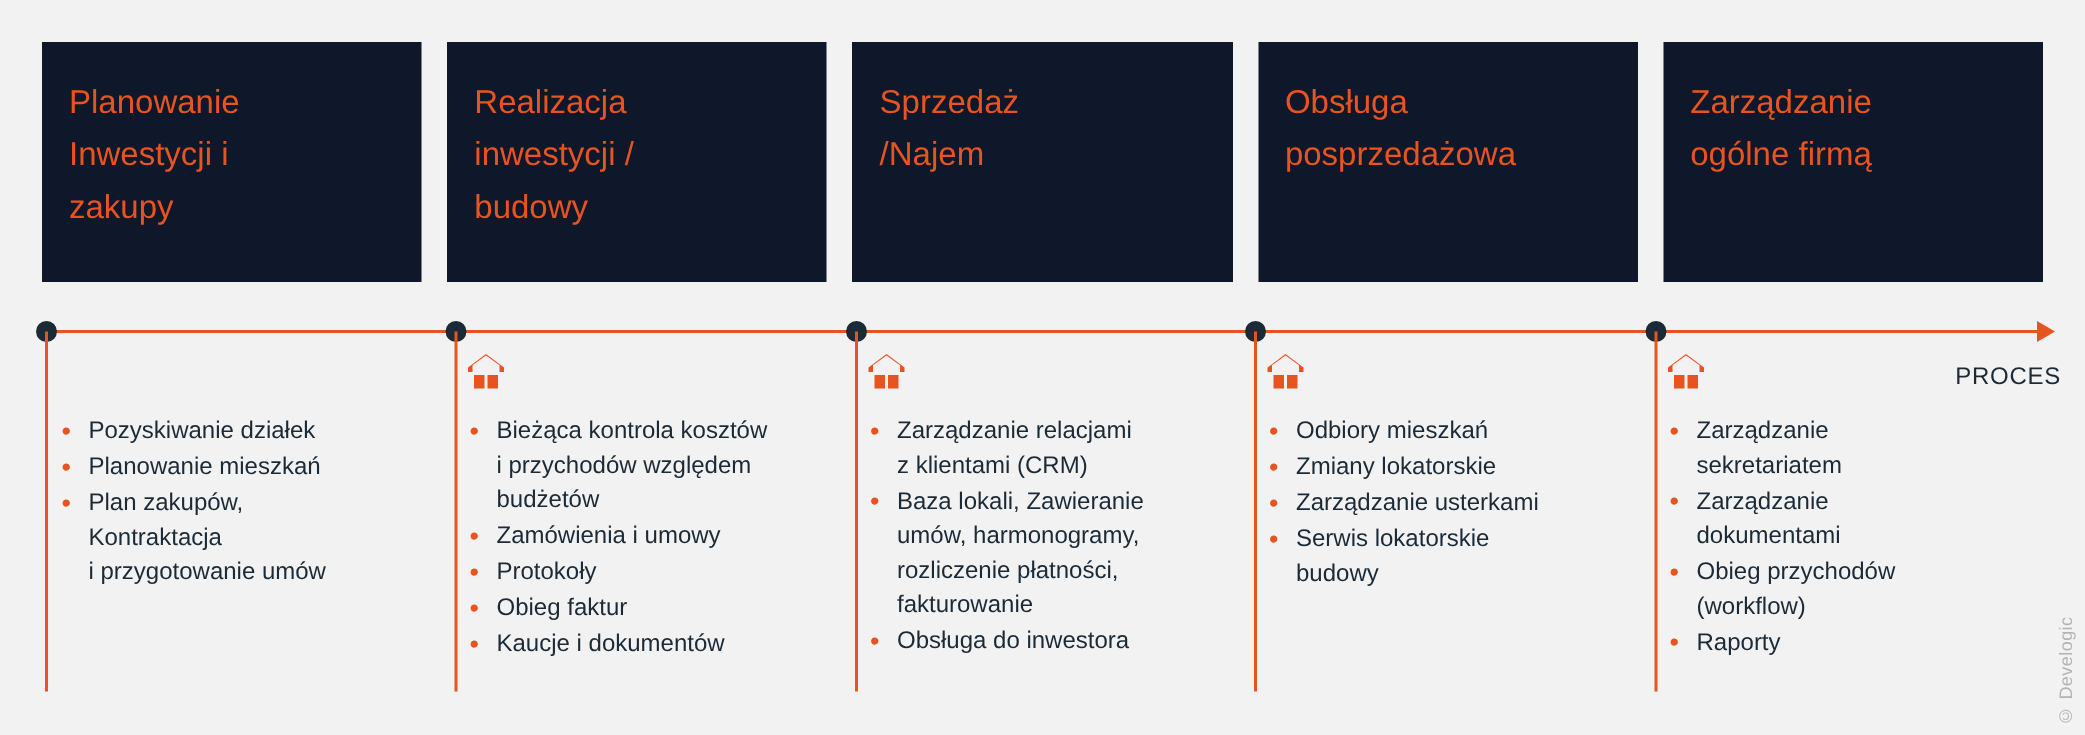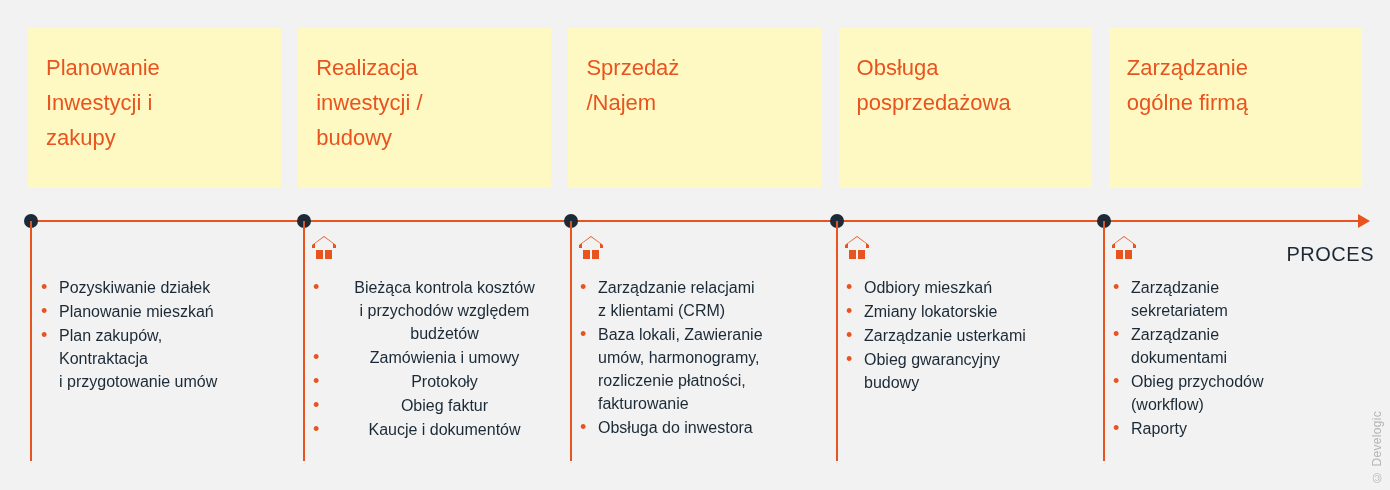--- a/index.html
+++ b/index.html
@@ -25,21 +25,21 @@
   .cards {
     position: absolute;
     left: 28px;
     top: 28px;
     width: 1334px;
     height: 160px;
     display: flex;
     gap: 17px;
   }
   .card {
-    background: #fef9c3;
+    background: #0f172a;
     flex: 1 1 0;
     padding: 22px 18px 10px 18px;
     box-sizing: border-box;
   }
   .card-title {
     color: #e8541f;
     font-size: 22px;
     line-height: 35px;
     font-weight: 400;
     white-space: pre-line;
@@ -78,21 +78,21 @@
     width: 2px;
     height: 240px;
     background: #e8541f;
   }
 
   .proces-label {
     position: absolute;
     right: 16px;
     top: 243px;
     color: #1b2a36;
-    font-size: 20px;
+    font-size: 16px;
     letter-spacing: 0.5px;
   }
 
   
   .cols {
     position: absolute;
     left: 19px;
     top: 232px;
     width: 1338px;
     height: 240px;
@@ -205,21 +205,21 @@
       </div>
       <ul class="bullets">
         <li>Pozyskiwanie działek</li>
         <li>Planowanie mieszkań</li>
         <li>Plan zakupów,
 Kontraktacja
 i przygotowanie umów</li>
       </ul>
     </div>
 
-    <div class="col" style="width:267px;text-align:center;">
+    <div class="col" style="width:267px;">
       <div class="col-icon">
         <svg width="30" height="30" viewBox="0 0 30 30" aria-hidden="true">
           <path d="M3 13 L15 4 L27 13 L27 16 L24 16 L24 11.5 L15 5 L6 11.5 L6 16 L3 16 Z" fill="#e8541f"></path>
           <rect x="7" y="18" width="7" height="9" fill="#e8541f"></rect>
           <rect x="16" y="18" width="7" height="9" fill="#e8541f"></rect>
         </svg>
       </div>
       <ul class="bullets">
         <li>Bieżąca kontrola kosztów
 i przychodów względem
@@ -255,21 +255,21 @@
         <svg width="30" height="30" viewBox="0 0 30 30" aria-hidden="true">
           <path d="M3 13 L15 4 L27 13 L27 16 L24 16 L24 11.5 L15 5 L6 11.5 L6 16 L3 16 Z" fill="#e8541f"></path>
           <rect x="7" y="18" width="7" height="9" fill="#e8541f"></rect>
           <rect x="16" y="18" width="7" height="9" fill="#e8541f"></rect>
         </svg>
       </div>
       <ul class="bullets">
         <li>Odbiory mieszkań</li>
         <li>Zmiany lokatorskie</li>
         <li>Zarządzanie usterkami</li>
-        <li>Obieg gwarancyjny
+        <li>Serwis lokatorskie
 budowy</li>
       </ul>
     </div>
 
     <div class="col" style="width:266px;">
       <div class="col-icon">
         <svg width="30" height="30" viewBox="0 0 30 30" aria-hidden="true">
           <path d="M3 13 L15 4 L27 13 L27 16 L24 16 L24 11.5 L15 5 L6 11.5 L6 16 L3 16 Z" fill="#e8541f"></path>
           <rect x="7" y="18" width="7" height="9" fill="#e8541f"></rect>
           <rect x="16" y="18" width="7" height="9" fill="#e8541f"></rect>

